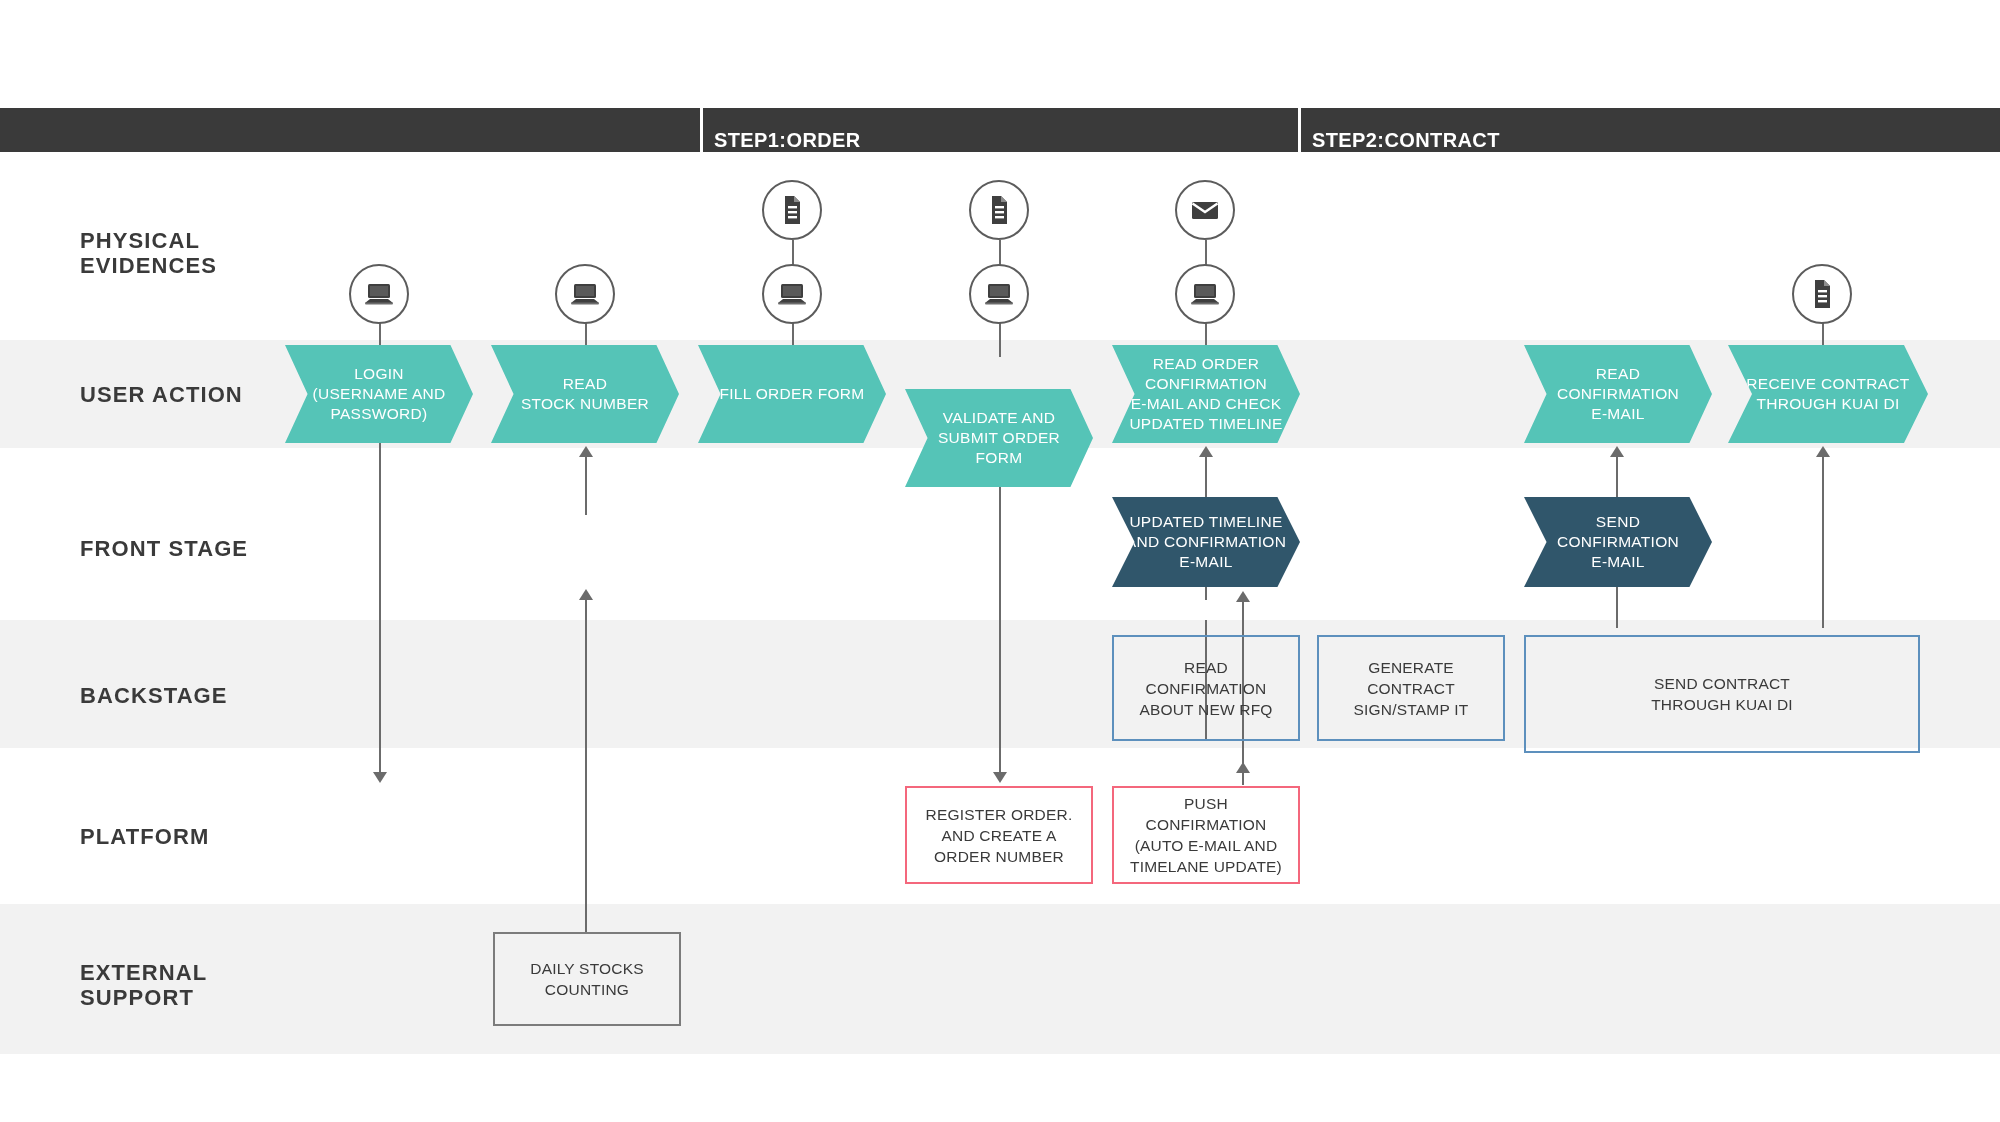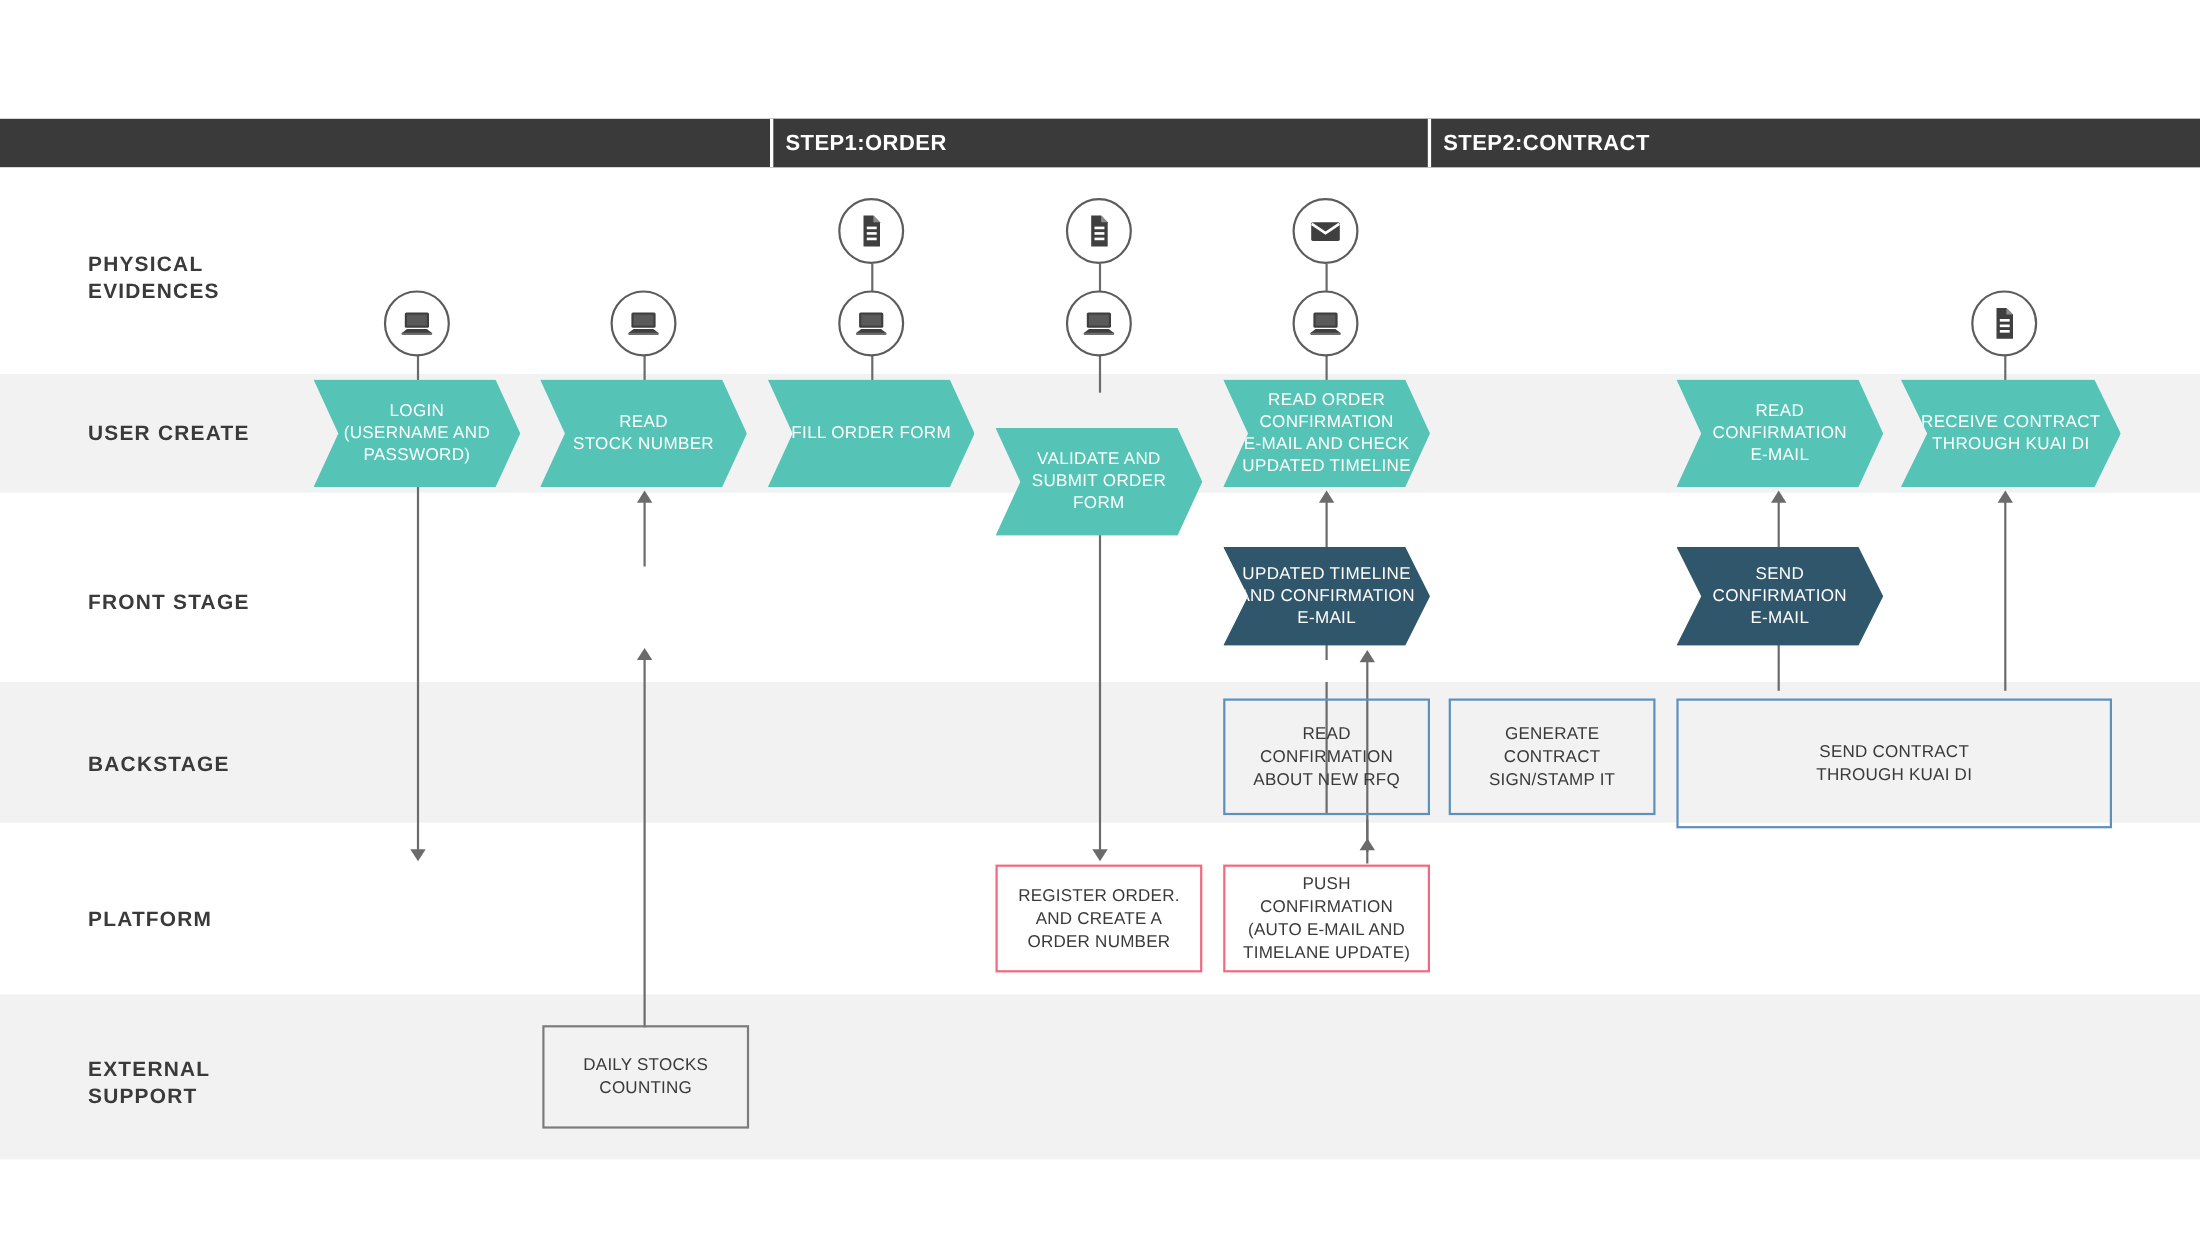--- a/index.html
+++ b/index.html
@@ -18,32 +18,32 @@
 
   
   .headerbar {
     position: absolute; left: 0; top: 108px; width: 2000px; height: 44px;
     background: #3a3a3a;
   }
   .stepcell {
     position: absolute; top: 108px; height: 44px;
     background: #3a3a3a;
     border-left: 3px solid #ffffff;
-    display: flex; align-items: center;
+    display: flex; align-items: flex-end;
     padding-left: 11px;
   }
   .stepcell span {
     color: #ffffff; font-size: 20px; font-weight: 700; letter-spacing: .4px;
     font-family: "Liberation Sans", sans-serif;
   }
 
   
   .rowlabel {
     position: absolute; left: 80px;
-    color: #3a3a3a; font-size: 19px; font-weight: 700;
+    color: #3a3a3a; font-size: 22px; font-weight: 700;
     letter-spacing: 1.1px; line-height: 25px;
     white-space: pre-line;
   }
 
   
   .conn { position: absolute; background: #6b6b6b; width: 2px; }
   .arrowhead { position: absolute; width: 0; height: 0; }
   .arrow-up {
     border-left: 7px solid transparent; border-right: 7px solid transparent;
     border-bottom: 11px solid #6b6b6b;
@@ -105,21 +105,21 @@
   <div class="headerbar"></div>
   <div class="stepcell" style="left:700px; width:598px;">
     <span>STEP1:ORDER</span>
   </div>
   <div class="stepcell" style="left:1298px; width:702px;">
     <span>STEP2:CONTRACT</span>
   </div>
 
   <div class="rowlabel" style="top:228px;">PHYSICAL
 EVIDENCES</div>
-  <div class="rowlabel" style="top:382px;">USER CREATE</div>
+  <div class="rowlabel" style="top:382px;">USER ACTION</div>
   <div class="rowlabel" style="top:536px;">FRONT STAGE</div>
   <div class="rowlabel" style="top:683px;">BACKSTAGE</div>
   <div class="rowlabel" style="top:824px;">PLATFORM</div>
   <div class="rowlabel" style="top:960px;">EXTERNAL
 SUPPORT</div>
 
   <div class="conn" style="left:379px; top:295px;  height:62px;"></div>
   <div class="conn" style="left:379px; top:400px;  height:375px;"></div>
   <div class="arrowhead arrow-down" style="left:373px; top:772px;"></div>
 

